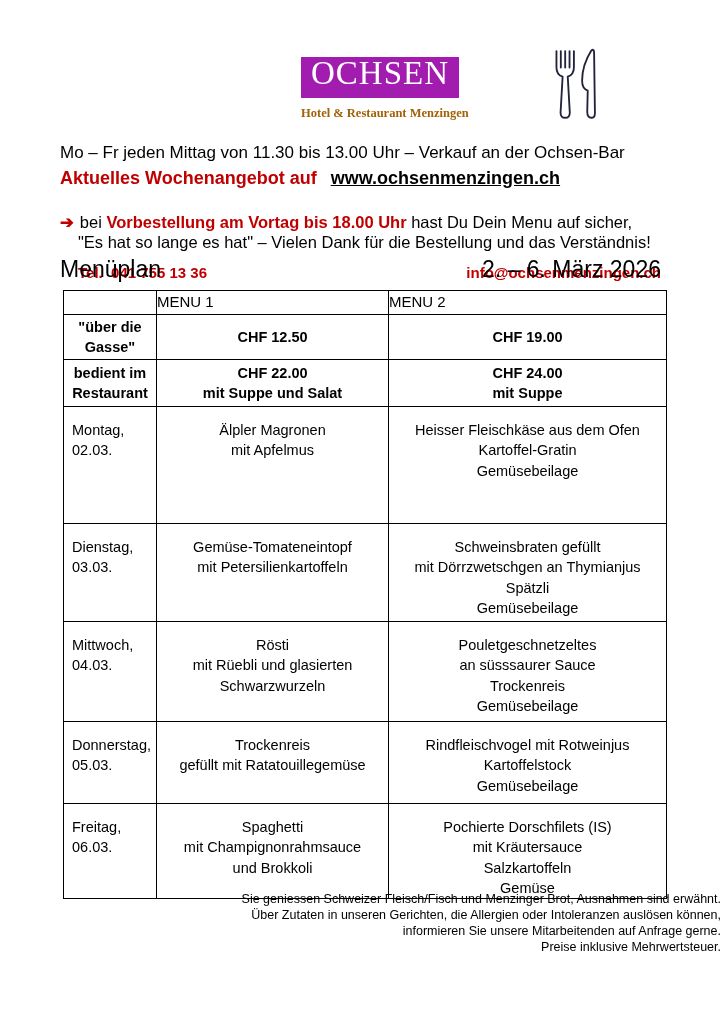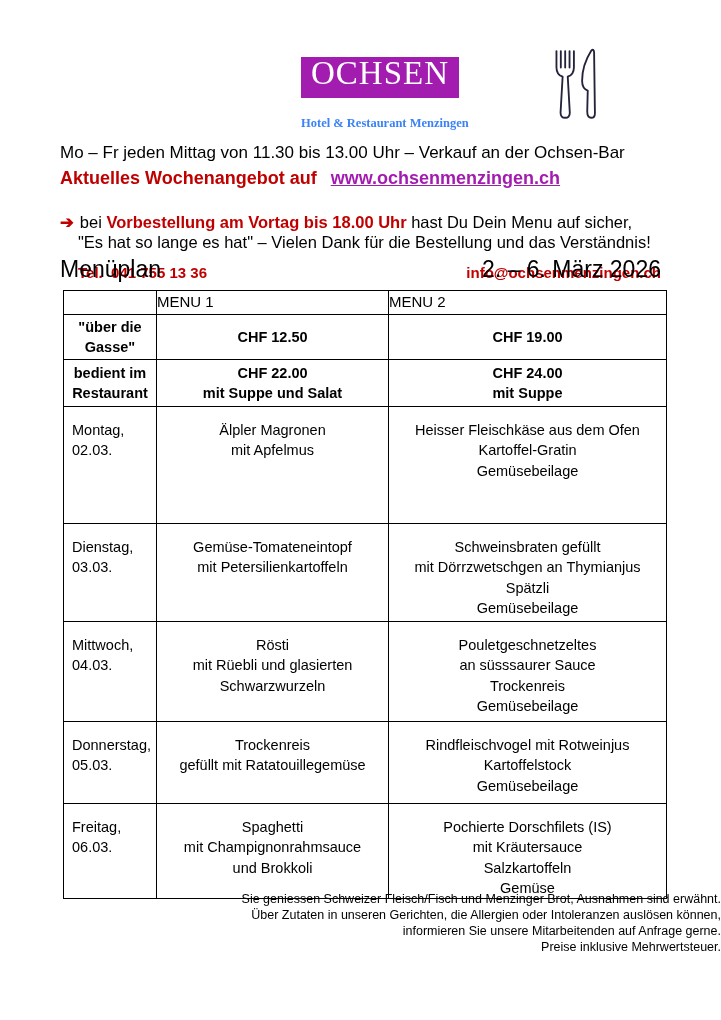--- a/index.html
+++ b/index.html
@@ -9,28 +9,28 @@
 
   
   .bubble-wrap { position:absolute; left:47px; top:33px; width:210px; height:92px; }
   .bubble-svg { position:absolute; left:0; top:0; }
   .bubble-text { position:absolute; left:0; top:4px; width:210px; height:62px;
     display:flex; flex-direction:column; justify-content:center; align-items:center;
     font-weight:bold; font-size:23px; line-height:26px; letter-spacing:0.2px; color:#982523; }
   .ochsen-wrap { position:absolute; left:301px; top:57px; width:160px; text-align:center; }
   .ochsen-box { width:158px; height:41px; background:#a21caf; display:flex; align-items:flex-start; justify-content:center; }
   .ochsen-name { font-family:"Liberation Serif", serif; color:#ffffff; font-size:33px; letter-spacing:1px; line-height:1; }
-  .ochsen-sub { margin-top:18px; font-family:"Liberation Serif", serif; font-weight:600; font-size:12.5px; color:#3b82f6; white-space:nowrap; }
+  .ochsen-sub { margin-top:8px; font-family:"Liberation Serif", serif; font-weight:600; font-size:12.5px; color:#a16207; white-space:nowrap; }
   .cutlery { position:absolute; left:552px; top:47px; }
 
   
   .intro { position:absolute; left:60px; top:142px; width:601px; }
   .intro-line1 { font-size:17px; line-height:22px; color:#000; }
   .intro-line2 { margin-top:2px; font-size:18px; line-height:24px; font-weight:bold; color:#C00000; }
-  .intro-link { color:#a21caf; text-decoration:underline; margin-left:14px; }
+  .intro-link { color:#000000; text-decoration:underline; margin-left:14px; }
   .intro-line3 { margin-top:22px; font-size:16.5px; line-height:20px; color:#000; }
   .arrow { color:#C00000; font-weight:bold; margin-right:6px; }
   .red-bold { color:#C00000; font-weight:bold; }
   .intro-line4 { font-size:16.5px; line-height:20px; padding-left:18px; color:#000; }
   .contact { margin-top:12px; display:flex; justify-content:space-between; font-size:15px; font-weight:bold; color:#C00000; }
   .contact .phone { padding-left:18px; white-space:pre; }
 
   
   .titlebar { position:absolute; left:60px; top:254px; width:601px; display:flex; justify-content:space-between; align-items:baseline; font-size:23px; line-height:30px; color:#000; }
 

